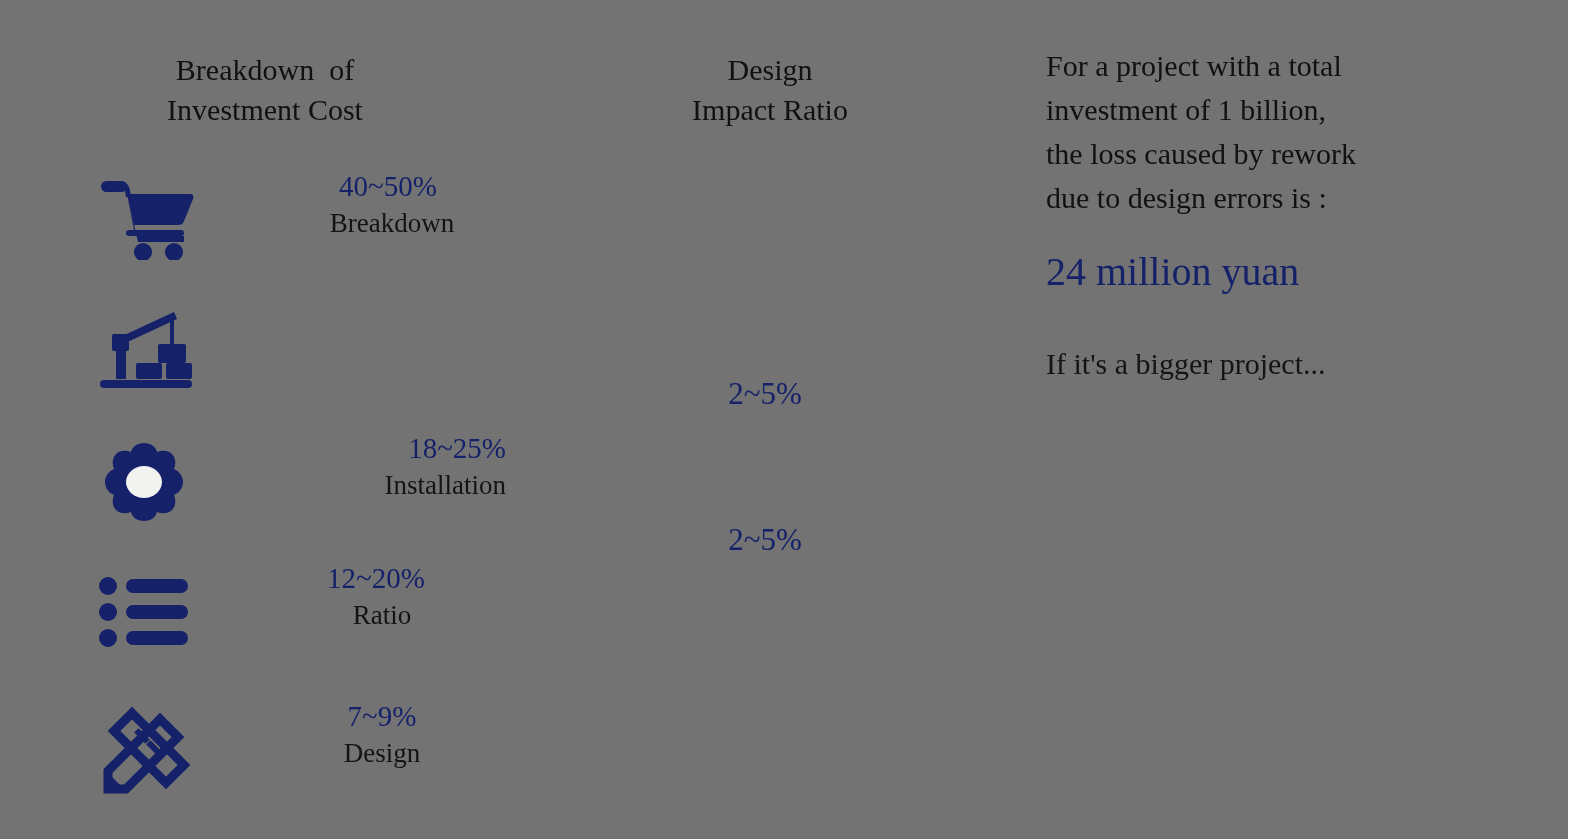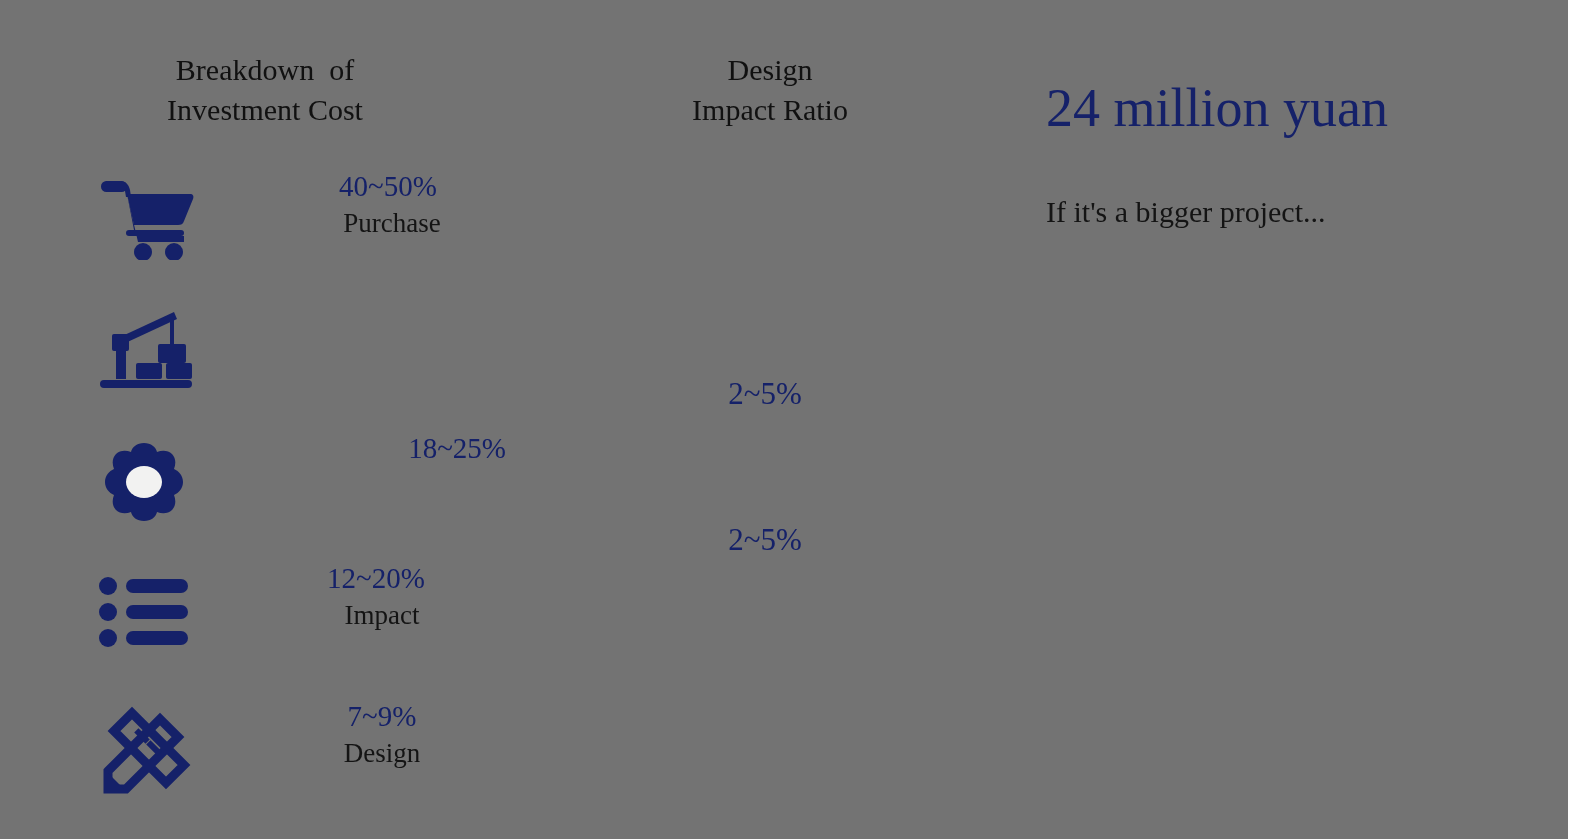--- a/index.html
+++ b/index.html
@@ -101,30 +101,30 @@
     width: 510px;
   }
   #intro-text {
     color: #111111;
     font-size: 30px;
     line-height: 44px;
     white-space: pre-line;
   }
   #headline {
     color: #152169;
-    font-size: 54px;
+    font-size: 40px;
     line-height: 64px;
-    margin-top: 32px;
+    margin-top: 20px;
     white-space: nowrap;
   }
   #outro-text {
     color: #141414;
     font-size: 30px;
     line-height: 40px;
-    margin-top: 52px;
+    margin-top: 40px;
     white-space: nowrap;
   }
 </style>
 </head>
 <body>
 
 <div id="slide">
 
   <div id="head-breakdown" class="col-head">Breakdown  of
 Investment Cost</div>
@@ -141,21 +141,21 @@
           <path d="M29 14 L92 14 C95 14 96 16 95 19 L86 41 C85 44 83 45 80 45 L36 45 Z"></path>
           <path d="M29 14 L40 62 L86 62 L86 56 L45 56 L44 50 L36 50 L29 14 Z"></path>
           <rect x="28" y="50" width="58" height="6" rx="3"></rect>
           <circle cx="45" cy="72" r="9"></circle>
           <circle cx="76" cy="72" r="9"></circle>
         </g>
       </svg>
     </div>
     <div class="label-cell">
       <div class="pct">40~50%</div>
-      <div class="cat">Purchase</div>
+      <div class="cat">Breakdown</div>
     </div>
     <div class="ratio-cell" style="top:30px;"></div>
   </div>
 
   <div class="row" id="row-construction" style="top:300px;">
     <div class="icon-cell">
       <svg width="96" height="84" viewBox="0 0 96 84" aria-hidden="true">
         <g fill="#152169">
 
           <path d="M20 30 L76 4 L79 11 L23 37 Z"></path>
@@ -197,40 +197,41 @@
                    C7 35 11 30 16 28
                    C14 23 14 17 18 13
                    C22 9 28 9 33 11
                    C34 6 39 2 46 2 Z"></path>
           <ellipse cx="46" cy="41" rx="18" ry="16" fill="#f2f2f1"></ellipse>
         </g>
       </svg>
     </div>
     <div class="label-cell">
       <div class="pct">18~25%</div>
+      <div class="cat">Installation</div>
     </div>
     <div class="ratio-cell" style="top:44px;">2~5%</div>
   </div>
 
   <div class="row" id="row-other" style="top:562px;padding-left:13px;">
     <div class="icon-cell">
       <svg width="92" height="76" viewBox="0 0 92 76" aria-hidden="true">
         <g fill="#152169">
           <circle cx="10" cy="12" r="9"></circle>
           <circle cx="10" cy="38" r="9"></circle>
           <circle cx="10" cy="64" r="9"></circle>
           <rect x="28" y="5" width="62" height="14" rx="7"></rect>
           <rect x="28" y="31" width="62" height="14" rx="7"></rect>
           <rect x="28" y="57" width="62" height="14" rx="7"></rect>
         </g>
       </svg>
     </div>
     <div class="label-cell">
       <div class="pct">12~20%</div>
-      <div class="cat">Impact</div>
+      <div class="cat">Ratio</div>
     </div>
     <div class="ratio-cell" style="top:30px;"></div>
   </div>
 
   <div class="row" id="row-design" style="top:700px;">
     <div class="icon-cell">
       <svg width="96" height="90" viewBox="0 0 96 90" aria-hidden="true">
         <g fill="none" stroke="#152169" stroke-width="9">
 
           <path d="M16 26 L34 8 L86 60 L68 78 Z"></path>
@@ -247,17 +248,21 @@
       </svg>
     </div>
     <div class="label-cell">
       <div class="pct">7~9%</div>
       <div class="cat">Design</div>
     </div>
     <div class="ratio-cell" style="top:30px;"></div>
   </div>
 
   <div id="right-panel">
+    <div id="intro-text">For a project with a total
+ investment of 1 billion,
+the loss caused by rework
+due to design errors is :</div>
     <div id="headline">24 million yuan</div>
     <div id="outro-text">If it's a bigger project...</div>
   </div>
 
 </div>
 
 </body></html>

